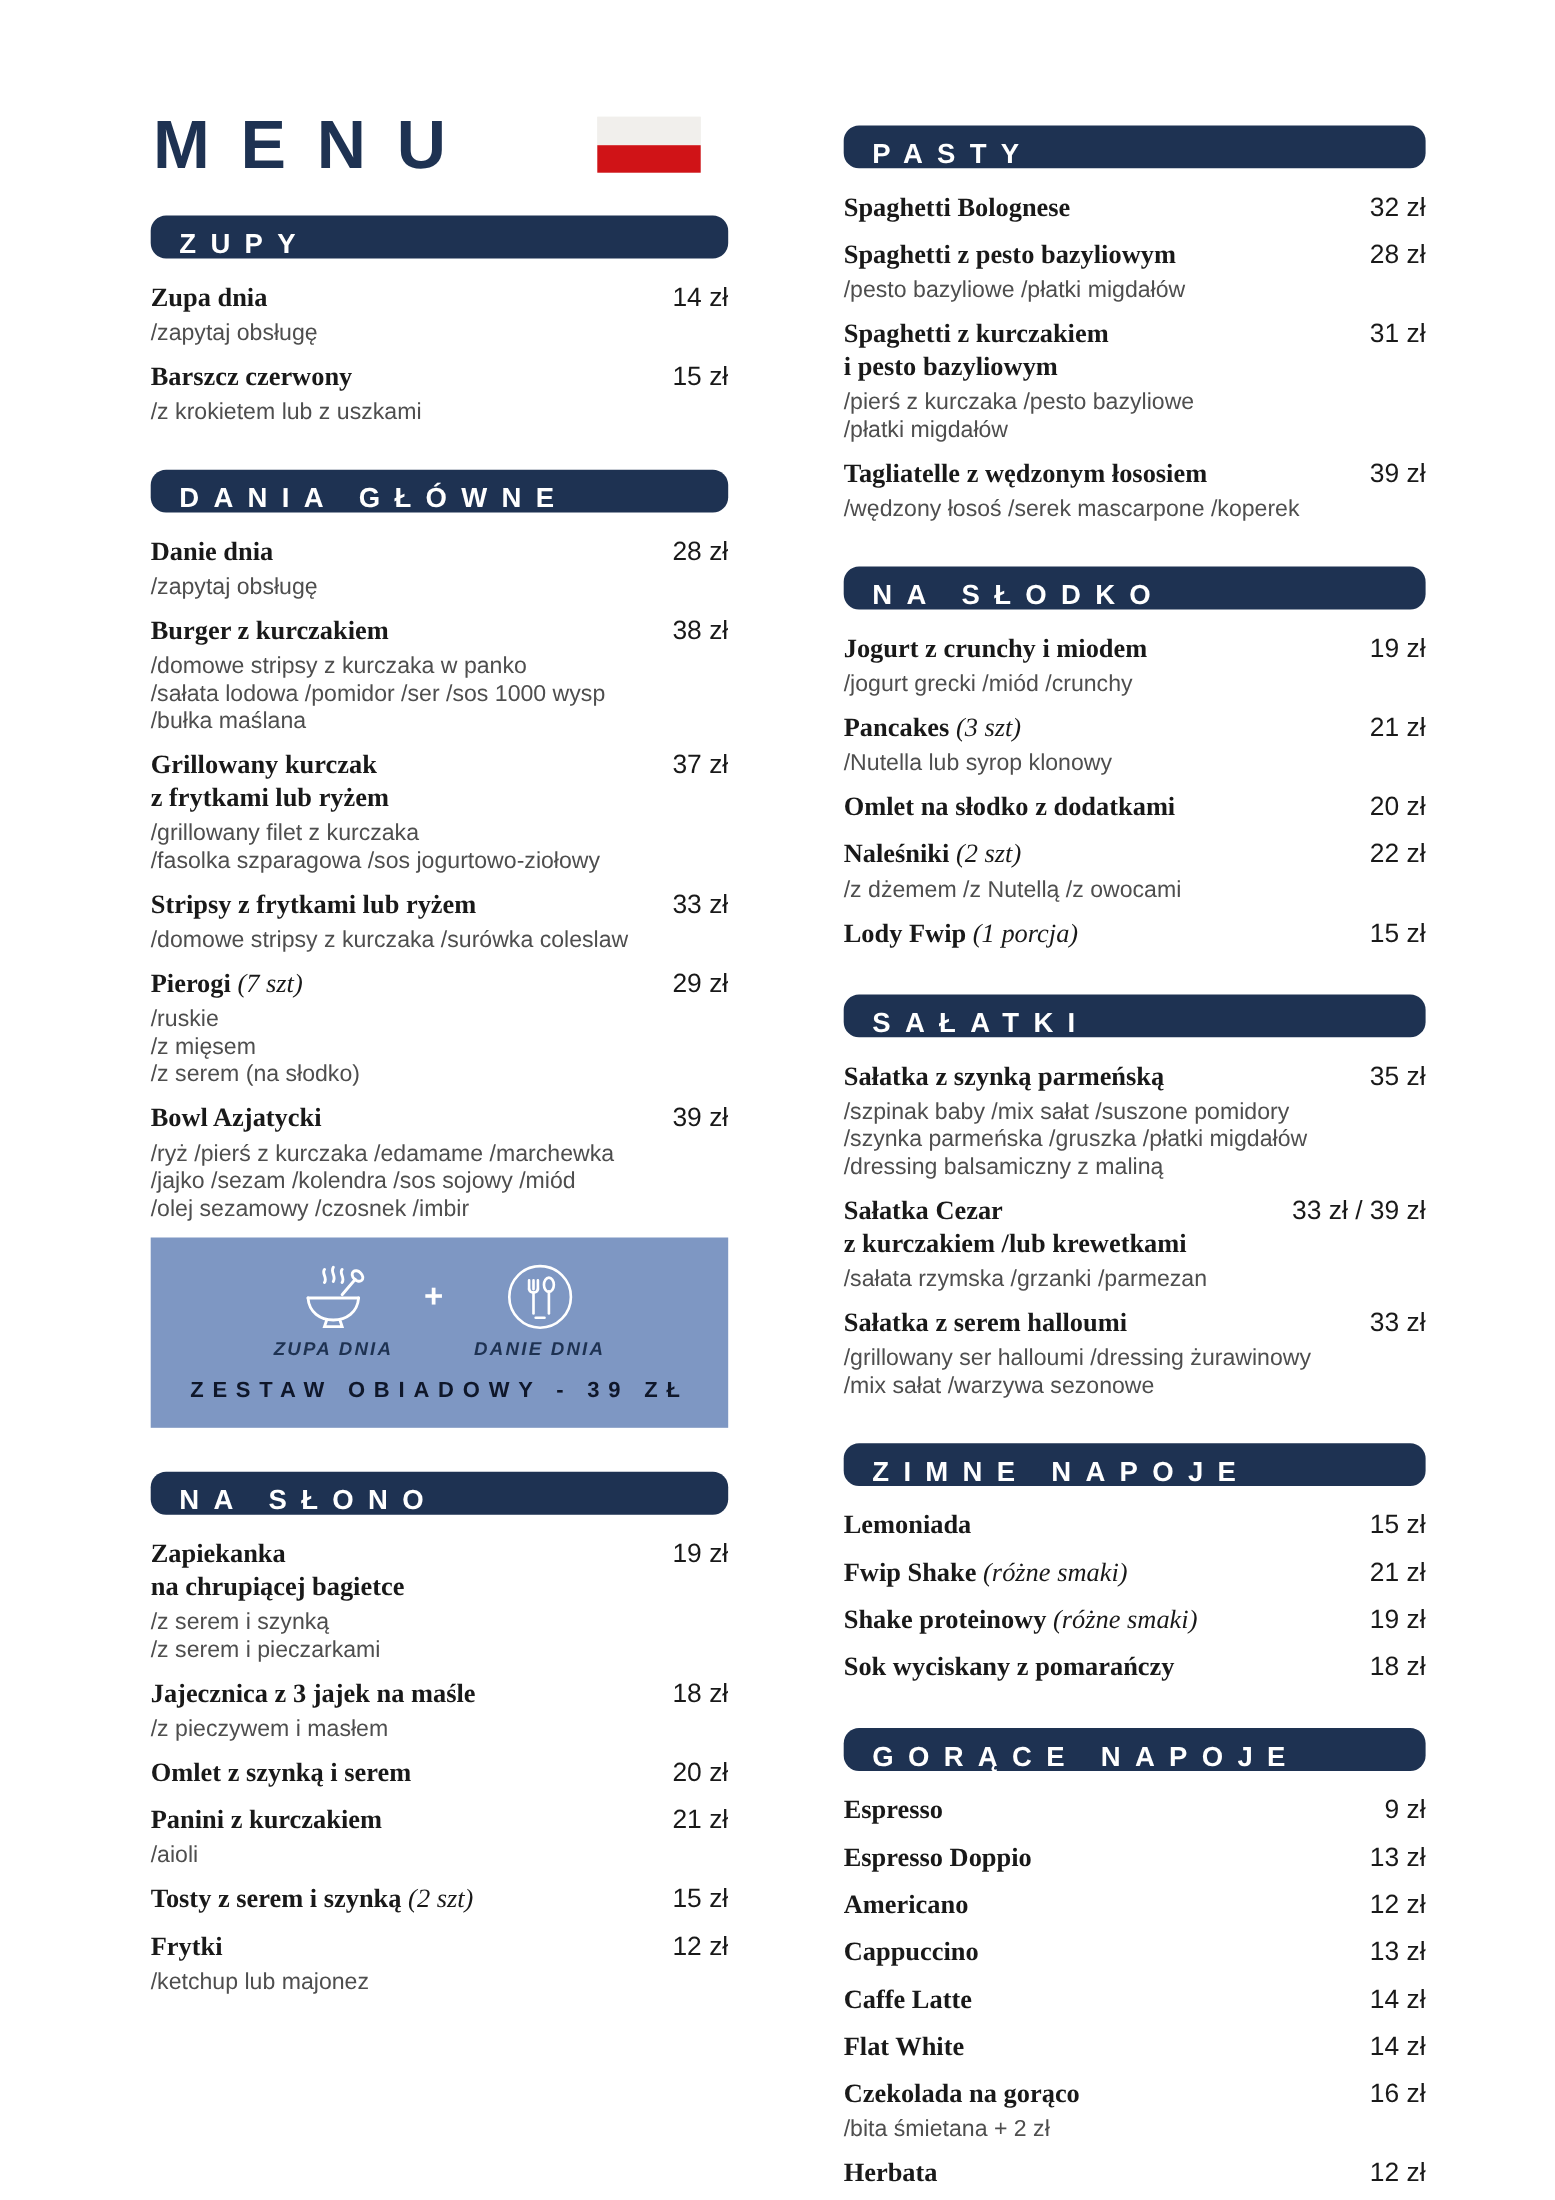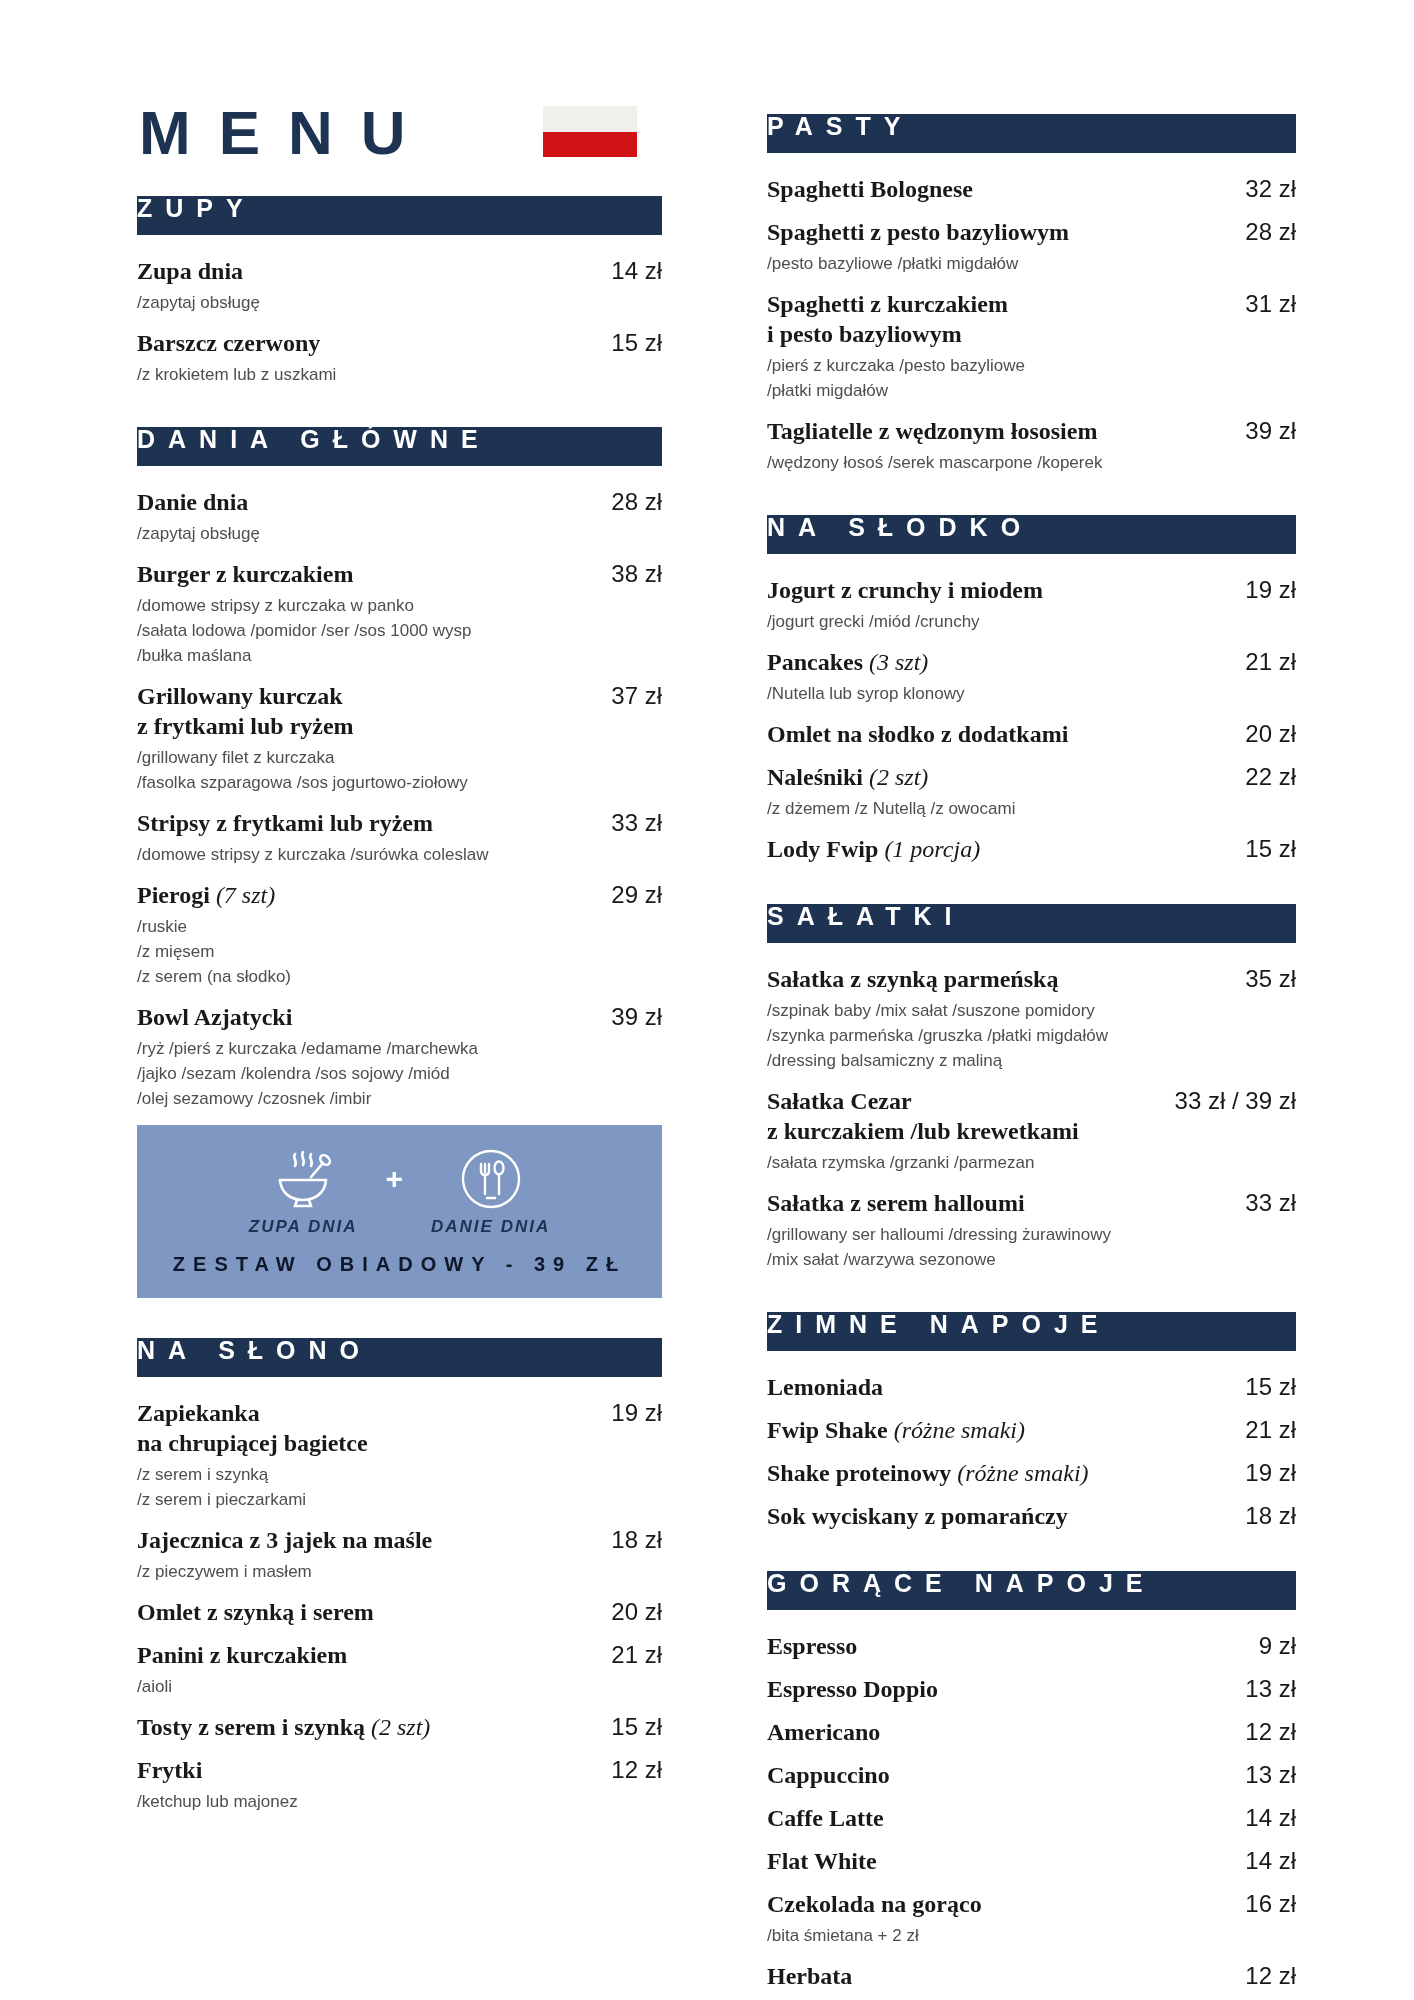--- a/index.html
+++ b/index.html
@@ -12,32 +12,32 @@
     position:absolute;left:139px;top:102px;line-height:1;
     font-size:62px;font-weight:700;letter-spacing:28px;color:var(--navy);white-space:nowrap;
   }
   .flag{position:absolute;left:543px;top:106px;width:94px;height:51px;
         box-shadow:inset 0 0 0 1px rgba(0,0,0,0.05);}
   .flag-top{height:50%;}
   .flag-bottom{height:50%;}
   .col{position:absolute;}
   .col-left{left:137px;top:196px;width:525px;}
   .col-right{left:767px;top:114px;width:529px;}
-  .section-bar{height:39px;background:var(--navy);display:flex;align-items:flex-start;
-               margin:40px 0 21px 0;}
+  .section-bar{height:39px;background:var(--navy);display:flex;align-items:flex-end;
+               padding-left:26px;margin:40px 0 21px 0;border-radius:14px;}
   .section-bar:first-child{margin-top:0;}
   .section-label{color:#fff;font-size:25px;font-weight:700;letter-spacing:13px;line-height:1;white-space:nowrap;}
   .item{margin-bottom:13px;}
   .item-head{display:flex;justify-content:space-between;align-items:flex-start;}
   .item-title{margin:0;font-size:24px;font-weight:700;color:var(--title);line-height:30px;}
   .item-title .line{display:block;font-family:Liberation Serif, serif;}
   .item-note{font-weight:400;font-style:italic;}
   .item-price{font-size:24px;font-weight:400;color:var(--title);line-height:30px;
               white-space:nowrap;padding-left:12px;}
-  .item-desc{font-size:17px;line-height:25px;color:var(--muted);margin-top:4px;}
+  .item-desc{font-size:21px;line-height:25px;color:var(--muted);margin-top:4px;}
   .promo{width:100%;height:173px;background:var(--promo);margin-top:14px;
          display:flex;flex-direction:column;align-items:center;justify-content:center;}
   .promo-icons{display:flex;align-items:flex-start;gap:28px;}
   .promo-stack{display:flex;flex-direction:column;align-items:center;gap:6px;}
   .promo-plus{color:#fff;font-size:30px;font-weight:700;line-height:30px;margin-top:17px;}
   .promo-label{font-size:17px;font-weight:700;font-style:italic;letter-spacing:2px;color:var(--navy);white-space:nowrap;}
   .promo-banner{margin-top:16px;color:#0f172a;font-size:20px;font-weight:700;letter-spacing:8px;white-space:nowrap;}
   .picon{display:block;}
 </style>
 </head>

